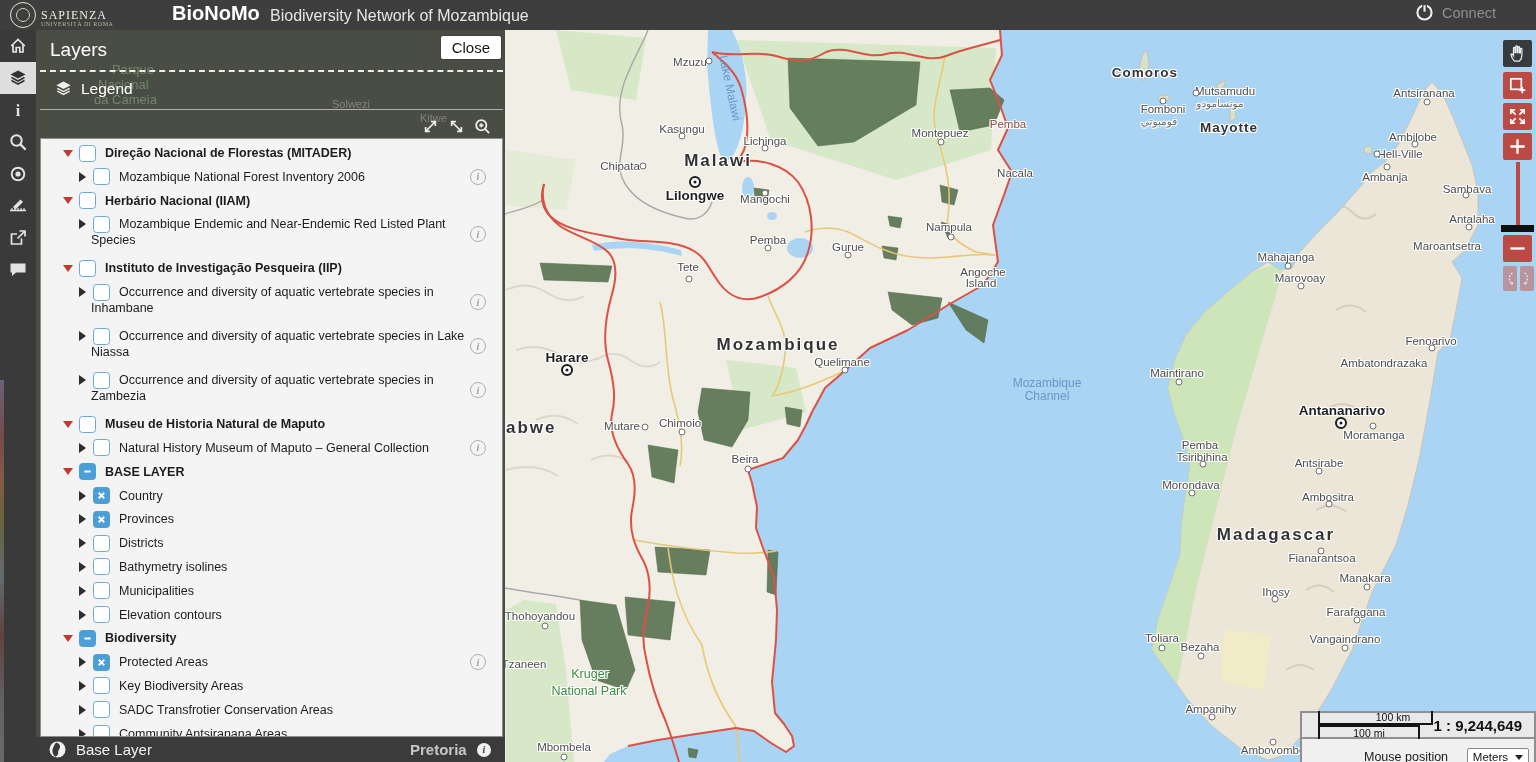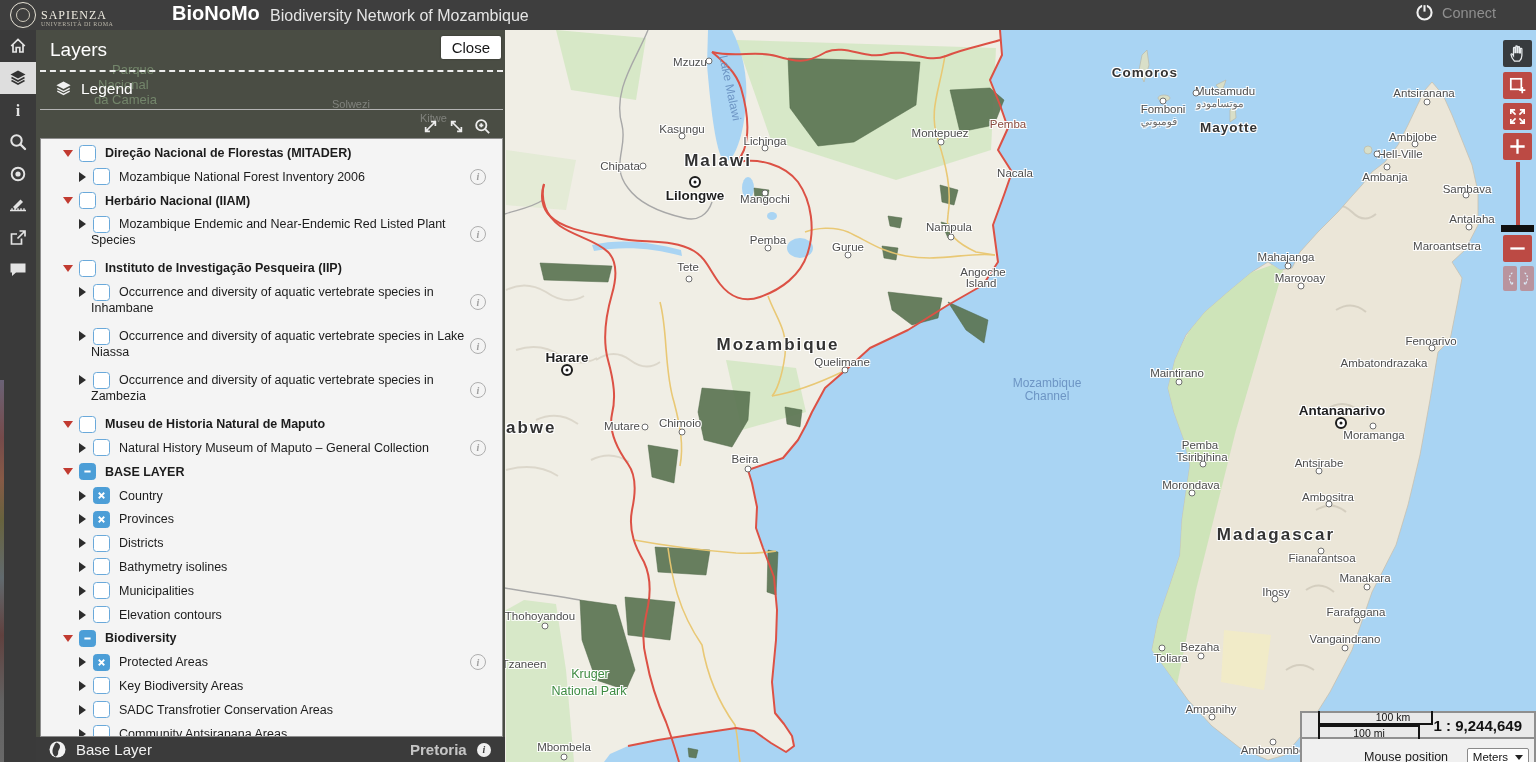--- a/index.html
+++ b/index.html
@@ -269,21 +269,21 @@
         <div class="mlab city" style="left: 1141px; top: 343px;">Maintirano</div>
         <div class="mlab city" style="left: 1164px; top: 415px;">Pemba</div>
         <div class="mlab city" style="left: 1166px; top: 427px;">Tsiribihina</div>
         <div class="mlab city" style="left: 1283px; top: 433px;">Antsirabe</div>
         <div class="mlab city" style="left: 1155px; top: 455px;">Morondava</div>
         <div class="mlab city" style="left: 1292px; top: 467px;">Ambositra</div>
         <div class="mlab city" style="left: 1286px; top: 528px;">Fianarantsoa</div>
         <div class="mlab city" style="left: 1329px; top: 548px;">Manakara</div>
         <div class="mlab city" style="left: 1240px; top: 562px;">Ihosy</div>
         <div class="mlab city" style="left: 1320px; top: 582px;">Farafagana</div>
-        <div class="mlab city" style="left: 1126px; top: 628px; margin-left: 9px;">Toliara</div>
+        <div class="mlab city" style="left: 1126px; top: 608px;">Toliara</div>
         <div class="mlab city" style="left: 1164px; top: 617px;">Bezaha</div>
         <div class="mlab city" style="left: 1309px; top: 609px;">Vangaindrano</div>
         <div class="mlab city" style="left: 1175px; top: 679px;">Ampanihy</div>
         <div class="mlab city" style="left: 1237px; top: 720px;">Ambovombe</div>
         <div class="mlab water" style="left: 694px; top: 58px; transform: translate(-50%, -50%) rotate(78deg);">Lake Malawi</div>
         <div class="mlab water" style="left: 1011px; top: 353px;">Mozambique</div>
         <div class="mlab water" style="left: 1011px; top: 366px;">Channel</div>
         <div class="mlab park" style="left: 554px; top: 644px;">Kruger</div>
         <div class="mlab park" style="left: 553px; top: 661px;">National Park</div>
         <div class="mdot" style="left: 673px; top: 31px;"></div>

